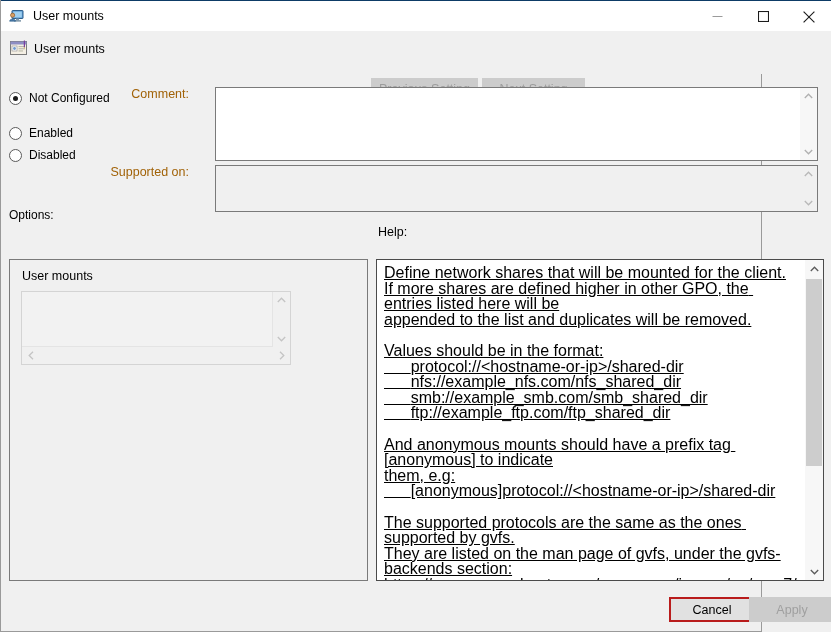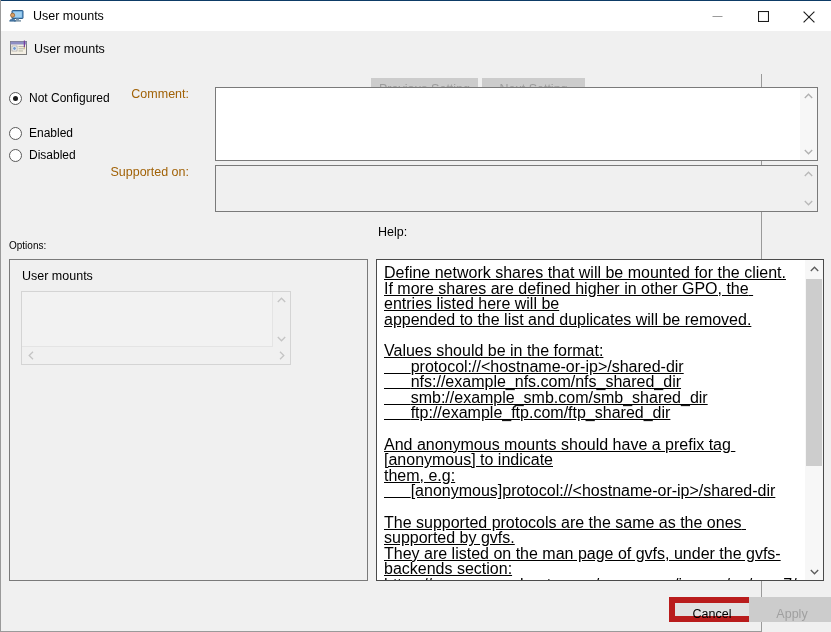--- a/index.html
+++ b/index.html
@@ -144,21 +144,21 @@
     height: 17px; width: 100%;
     background: #f0f0f0;
     display: flex; justify-content: space-between; align-items: center;
   }
   .harrow {
     width: 17px; height: 17px;
     display: flex; align-items: center; justify-content: center;
   }
 
   
-  #label-options { position: absolute; left: 8px; top: 240px; font-size: 10px; }
+  #label-options { position: absolute; left: 8px; top: 208px; font-size: 12px; }
   #label-help    { position: absolute; left: 377px; top: 225px; font-size: 12.5px; }
 
   
   #options-panel {
     position: absolute; left: 8px; top: 259px;
     width: 359px; height: 322px;
     border: 1px solid #7a7a7a;
     background: #f0f0f0;
   }
   #options-item-label {
@@ -213,21 +213,21 @@
 
   
   .dlgbtn {
     position: absolute; top: 597px;
     height: 25px; width: 86px;
     font-family: "Liberation Sans", sans-serif;
     font-size: 12.5px;
     text-align: center;
     line-height: 23px;
     background: #e1e1e1;
-    border: 6px solid #b91c1c;
+    border: 2px solid #b91c1c;
     color: #000;
     padding: 0;
   }
   #btn-ok     { left: 588px; border: 2px solid #0078d7; background: #e1e1e1; line-height: 21px; }
   #btn-cancel { left: 668px; }
   #btn-apply  { left: 748px; background: #cccccc; border-color: #cccccc; color: #a0a0a0; }
 </style>
 </head>
 <body>
 

